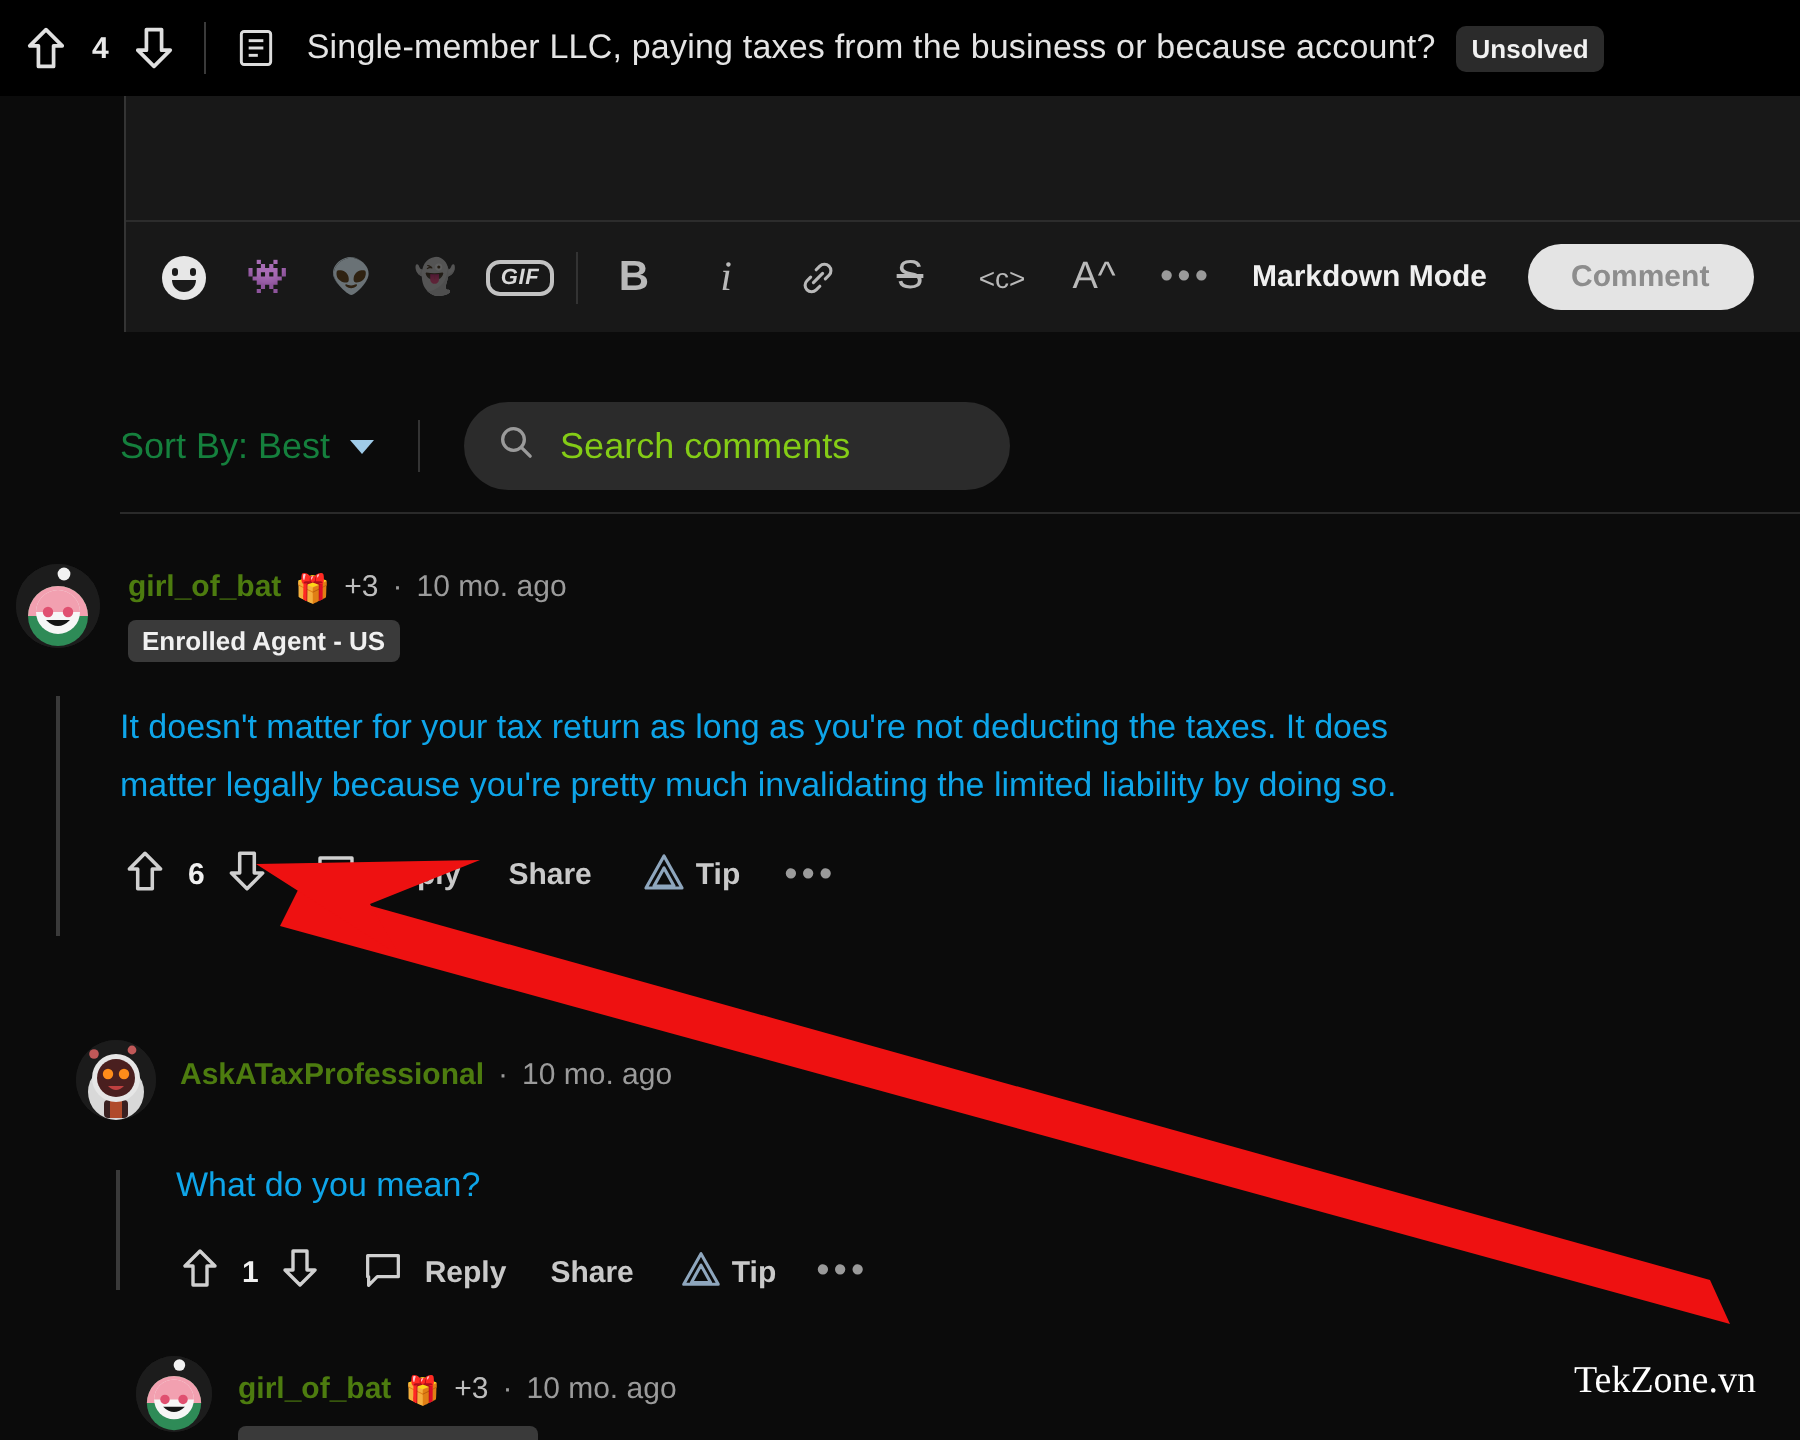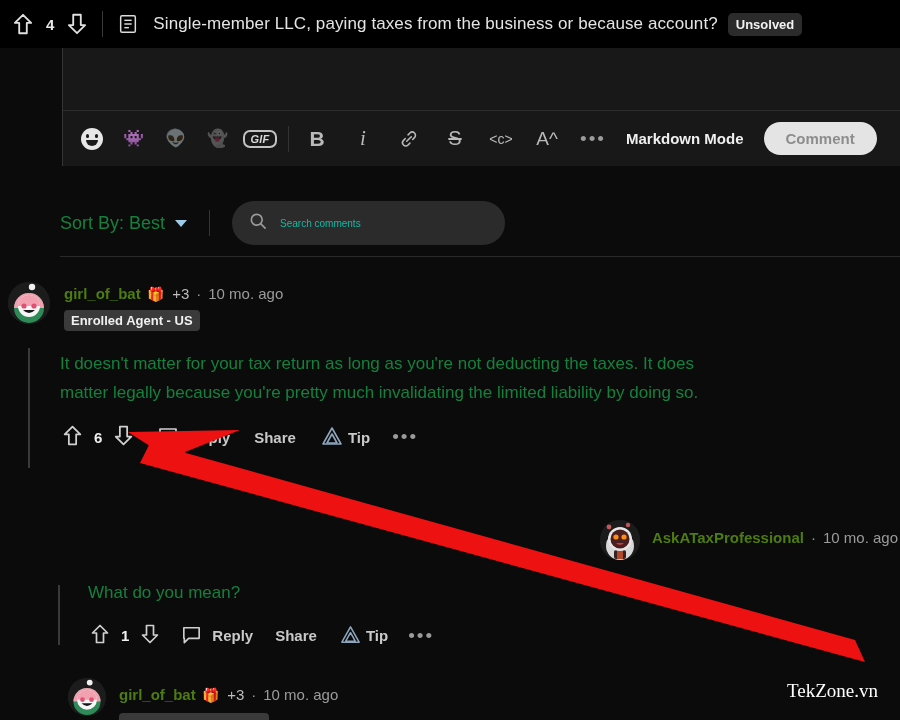--- a/index.html
+++ b/index.html
@@ -88,38 +88,38 @@
   .sort-label { color: #15803d; font-size: 18px; font-weight: 400; }
   .caret {
     width: 0; height: 0; border-left: 6px solid transparent;
     border-right: 6px solid transparent; border-top: 7px solid #9fcbe8;
   }
   .sort-div { width: 1px; height: 26px; background: #343434; margin: 0 22px 0 22px; }
   .search-box {
     width: 273px; height: 44px; background: #2b2b2b; border-radius: 22px;
     display: flex; align-items: center; padding-left: 16px; gap: 12px;
   }
-  .search-ph { color: #14b8a6; font-size: 10px; }
+  .search-ph { color: #84cc16; font-size: 18px; }
   .sortrow-line {
     position: absolute; top: 256px; left: 60px; width: 840px; height: 1px; background: #2a2a2a;
   }
 
   
   .comment { position: absolute; }
   .c-head { display: flex; align-items: center; gap: 7px; white-space: nowrap; }
   .avatar { border-radius: 50%; position: relative; flex: none; overflow: visible; }
   .uname { color: #4d7c0f; font-weight: 700; }
   .award { font-size: 14px; }
   .plus3 { color: #bdbdbd; }
   .meta { color: #9b9b9b; }
   .flair {
     display: inline-block; background: #3a3a3a; color: #f0f0f0; font-size: 13px;
     font-weight: 700; padding: 3px 7px; border-radius: 4px; white-space: nowrap;
   }
-  .c-body { color: #15803d; }
+  .c-body { color: #0ea5e9; }
   .actions { display: flex; align-items: center; white-space: nowrap; }
   .act-label { color: #c9c9c9; font-weight: 700; }
   .votecount { color: #f0f0f0; font-weight: 700; }
   .threadline { position: absolute; background: #3a3a3a; width: 2px; }
 
   .watermark {
     position: absolute; right: 22px; bottom: 18px; color: #ffffff;
     font-family: "Liberation Serif", serif; font-size: 19px;
   }
   .arrow-anno { position: absolute; left: 0; top: 0; pointer-events: none; }
@@ -267,21 +267,21 @@
             <path d="M12 10 7 19h10z"></path>
           </svg>
       </span>
       <span class="act-label" style="margin-left:4px;">Tip</span>
       <span class="dots" style="margin-left:22px;">•••</span>
     </div>
   </div>
 
   <div class="threadline" style="left:58px; top:585px; height:60px;"></div>
   <div class="comment" style="left:38px; top:520px; width:860px;">
-    <div style="display:flex; gap:12px;justify-content:flex-end;">
+    <div style="display:flex; gap:12px;">
       <div class="avatar" style="width:40px;height:40px;background:#1e1e1e;">
         <svg width="40" height="40" viewBox="0 0 40 40">
           <circle cx="20" cy="20" r="20" fill="#1b1b1b"></circle>
           <circle cx="20" cy="26" r="14" fill="#d8d8d8"></circle>
           <rect x="14" y="30" width="12" height="9" rx="2" fill="#3a2020"></rect>
           <rect x="17" y="30" width="6" height="9" fill="#b04a2a"></rect>
           <circle cx="20" cy="19" r="12" fill="#e6e6e6"></circle>
           <circle cx="20" cy="19" r="9.5" fill="#4a1f1f"></circle>
           <circle cx="16" cy="17" r="2.6" fill="#ff8c1a"></circle>
           <circle cx="24" cy="17" r="2.6" fill="#ff8c1a"></circle>

